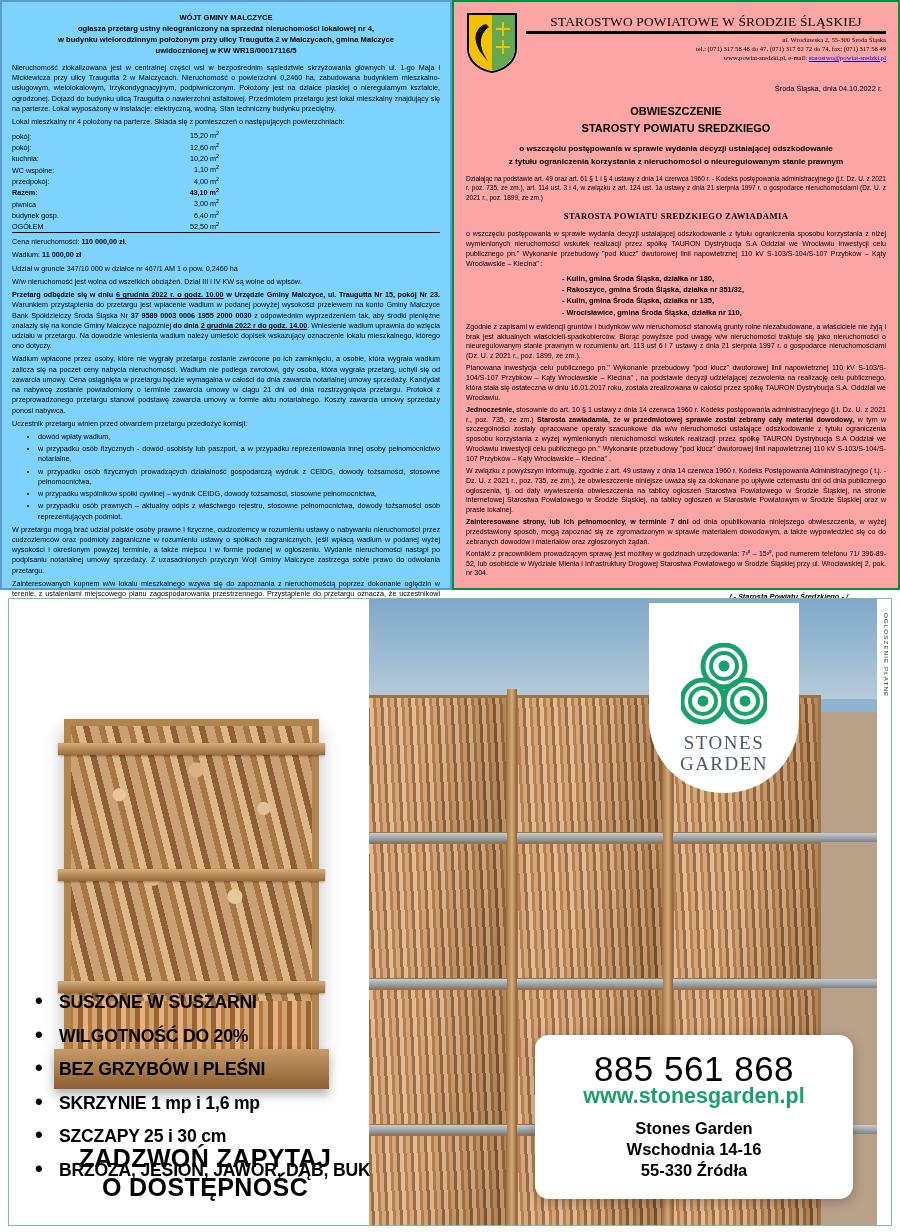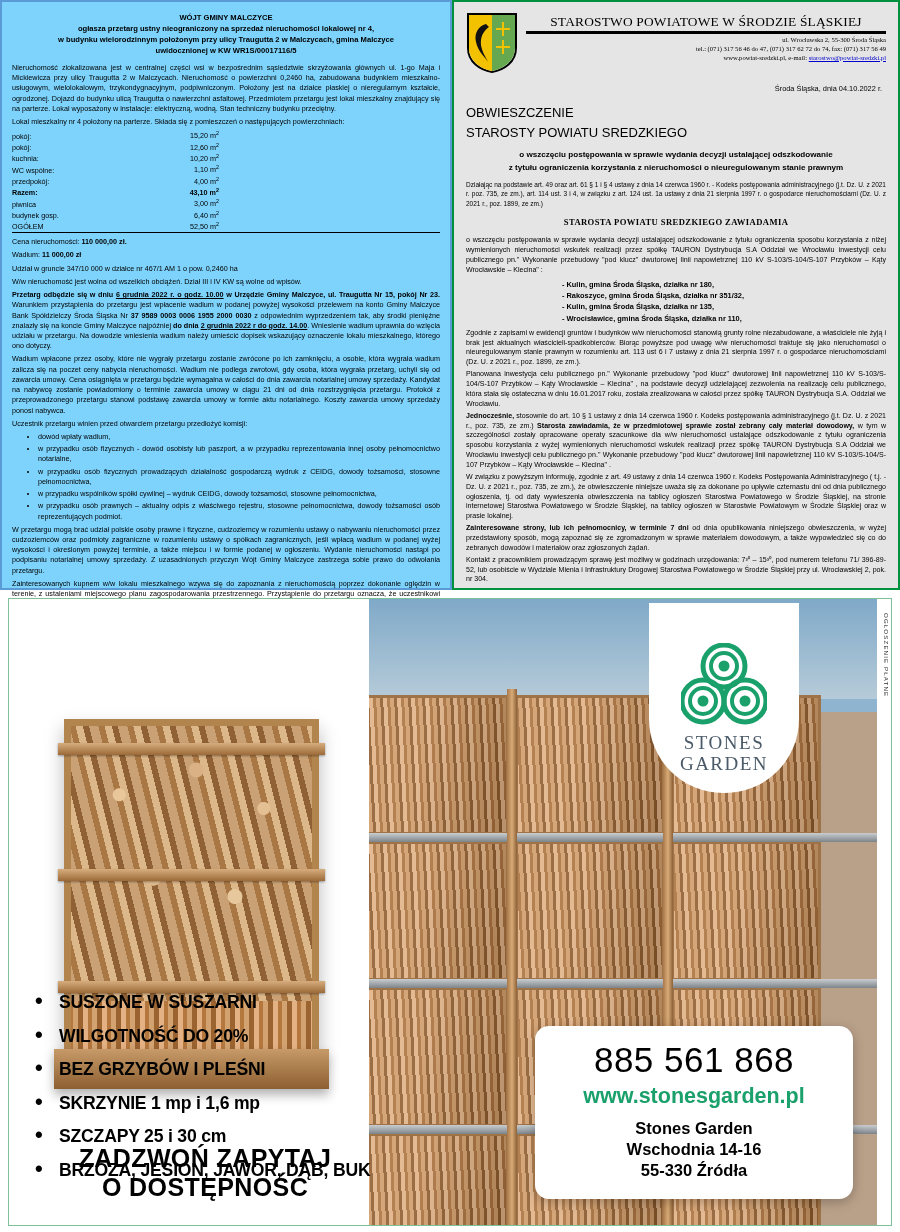--- a/index.html
+++ b/index.html
@@ -47,38 +47,38 @@
     margin-top:14px; text-align:center; font-size:7.2px; line-height:1.5;
     padding-left:120px;
   }
   .nl-place { font-size:7.2px; margin-top:8px; }
 
   
   .notice-right {
     width:448px; height:590px;
     border:2px solid #00913f;
     padding:8px 12px 19px 12px;
-    background:#e5e5e5;
+    background:#fca5a5;
     position:relative;
   }
   .nr-head { display:flex; align-items:flex-start; gap:8px; }
   .crest { width:52px; height:62px; flex:0 0 52px; margin-top:2px; }
   .nr-headtxt { flex:1; padding-top:4px; }
   .nr-org {
     font-family:"Liberation Serif", serif;
     font-size:13.4px; letter-spacing:.2px; text-align:center; white-space:nowrap;
   }
   .nr-rule { height:3px; background:#000; margin:1px 0 2px 0; }
   .nr-contact {
     font-family:"Liberation Serif", serif;
     font-size:6.6px; line-height:1.35; text-align:right;
   }
   .nr-contact a { color:#0000cc; }
   .nr-date { text-align:right; font-size:7.4px; margin:10px 4px 10px 0; }
-  .nr-t1 { font-weight:normal; font-size:13px; line-height:1.5; }
+  .nr-t1 { text-align:center; font-weight:bold; font-size:11px; line-height:1.5; }
   .nr-t2 { text-align:center; font-weight:bold; font-size:8.1px; line-height:1.55; margin-top:7px; }
   .nr-small { font-size:6.5px; line-height:1.45; text-align:justify; margin-top:6px; }
   .nr-zaw { text-align:center; font-weight:bold; font-size:8.6px; letter-spacing:.4px; margin:9px 0 8px 0;font-family:Liberation Serif, serif; }
   .nr-body { font-size:7.05px; line-height:1.4; text-align:justify; }
   .nr-body p { margin:0 0 2px 0; }
   .parcels { margin:4px 0 4px 0; font-size:7.4px; line-height:1.52; font-weight:bold; padding-left:96px; }
   .parcels div::before { content:"- "; }
   .nr-sign { text-align:right; font-weight:bold; font-style:italic; font-size:7.4px; margin-top:14px; padding-right:38px; }
 
   
@@ -177,21 +177,21 @@
     font-size:25px; line-height:1.16; letter-spacing:.4px;
   }
 
   
   .contact-card {
     position:absolute; right:24px; bottom:26px; width:318px;
     background:#fff; border-radius:14px; padding:16px 10px 18px 10px;
     text-align:center; box-shadow:0 3px 12px rgba(0,0,0,.25);
   }
   .cc-phone { font-size:35px; font-weight:normal; letter-spacing:.5px; line-height:1; }
-  .cc-www { font-size:21.5px; font-weight:bold; color:#1aa06a; margin-top:9px; line-height:1; }
+  .cc-www { font-size:21.5px; font-weight:bold; color:#1aa06a; line-height:1; }
   .cc-addr { font-size:16.5px; font-weight:bold; line-height:1.28; margin-top:10px; }
 
   
   .paid-label {
     position:absolute; right:1px; top:14px;
     font-size:6.2px; letter-spacing:1.1px; color:#333;
     writing-mode:vertical-rl; text-orientation:mixed;
   }
 </style>
 </head>

